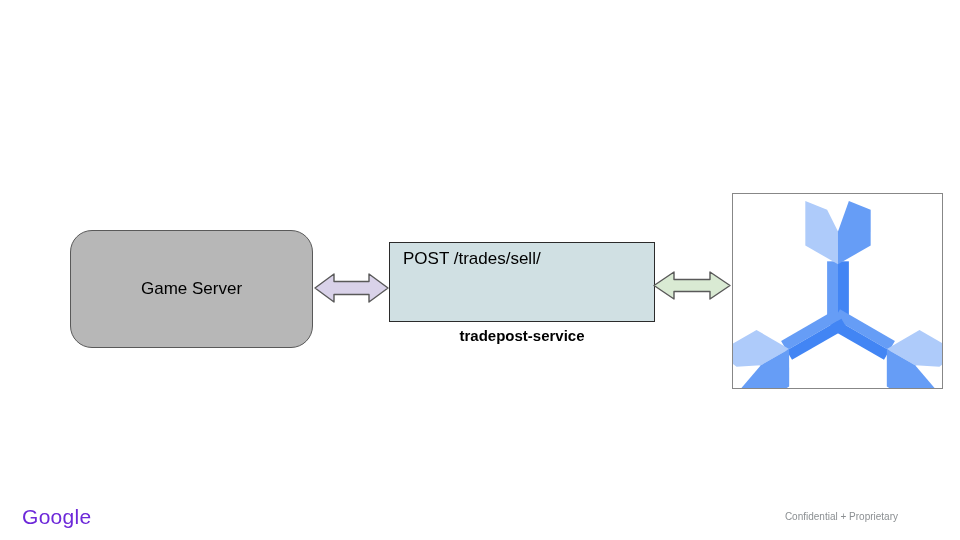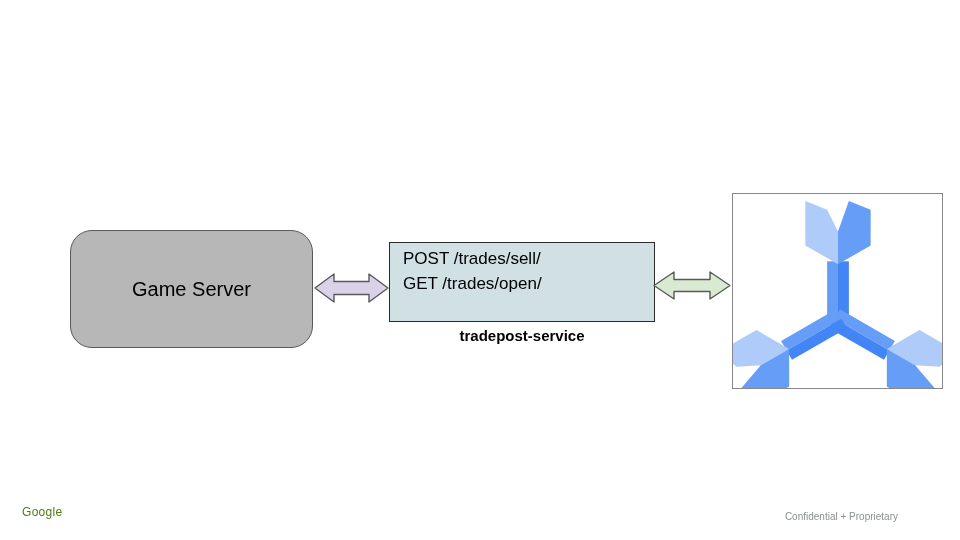--- a/index.html
+++ b/index.html
@@ -26,21 +26,21 @@
     height: 118px;
     background: #b7b7b7;
     border: 1.4px solid #595959;
     border-radius: 22px;
     display: flex;
     align-items: center;
     justify-content: center;
     box-sizing: border-box;
   }
   .game-server span {
-    font-size: 20px;
+    font-size: 17px;
     color: #000;
   }
 
   
   .api-box {
     position: absolute;
     left: 389px;
     top: 242px;
     width: 266px;
     height: 80px;
@@ -96,23 +96,23 @@
     display: block;
     width: 209px;
     height: 194px;
   }
 
   
   .footer-brand {
     position: absolute;
     left: 22px;
     top: 505px;
-    font-size: 12px;
+    font-size: 21px;
     letter-spacing: 0.3px;
-    color: #4d7c0f;
+    color: #6d28d9;
   }
   .footer-note {
     position: absolute;
     right: 62px;
     top: 511px;
     font-size: 10px;
     color: #8b8f92;
   }
 </style>
 </head>
@@ -123,21 +123,20 @@
   <div class="game-server">
     <span>Game Server</span>
   </div>
 
   <svg class="arrow arrow-left" width="75" height="32" viewBox="0 0 75 32">
     <polygon points="1,16 20,2 20,9.5 55,9.5 55,2 74,16 55,30 55,22.5 20,22.5 20,30" fill="#d9d2e9"></polygon>
   </svg>
 
   <div class="api-box">
     <div class="api-line">POST /trades/sell/</div>
-    <div class="api-line">GET /trades/open/</div>
   </div>
 
   <div class="service-name">tradepost-service</div>
 
   <svg class="arrow arrow-right" width="78" height="29" viewBox="0 0 78 29">
     <polygon points="1,14.5 21,1 21,8.5 57,8.5 57,1 77,14.5 57,28 57,20.5 21,20.5 21,28" fill="#d9ead3"></polygon>
   </svg>
 
   <div class="spanner-frame">
     <svg viewBox="0 0 211 196">

